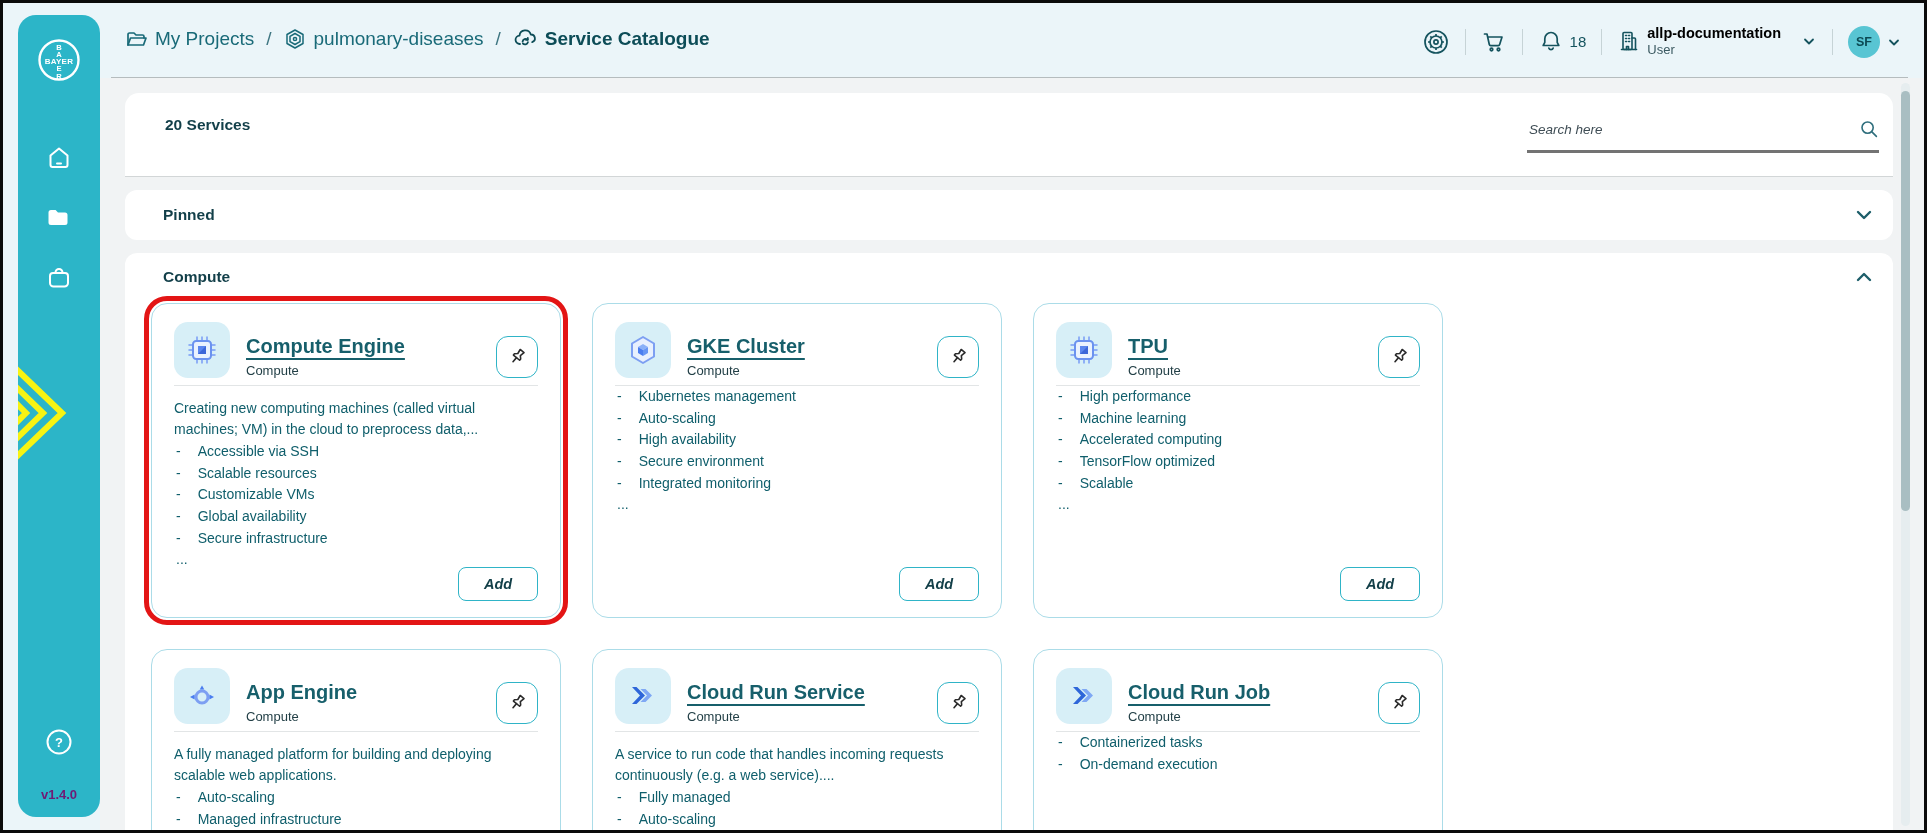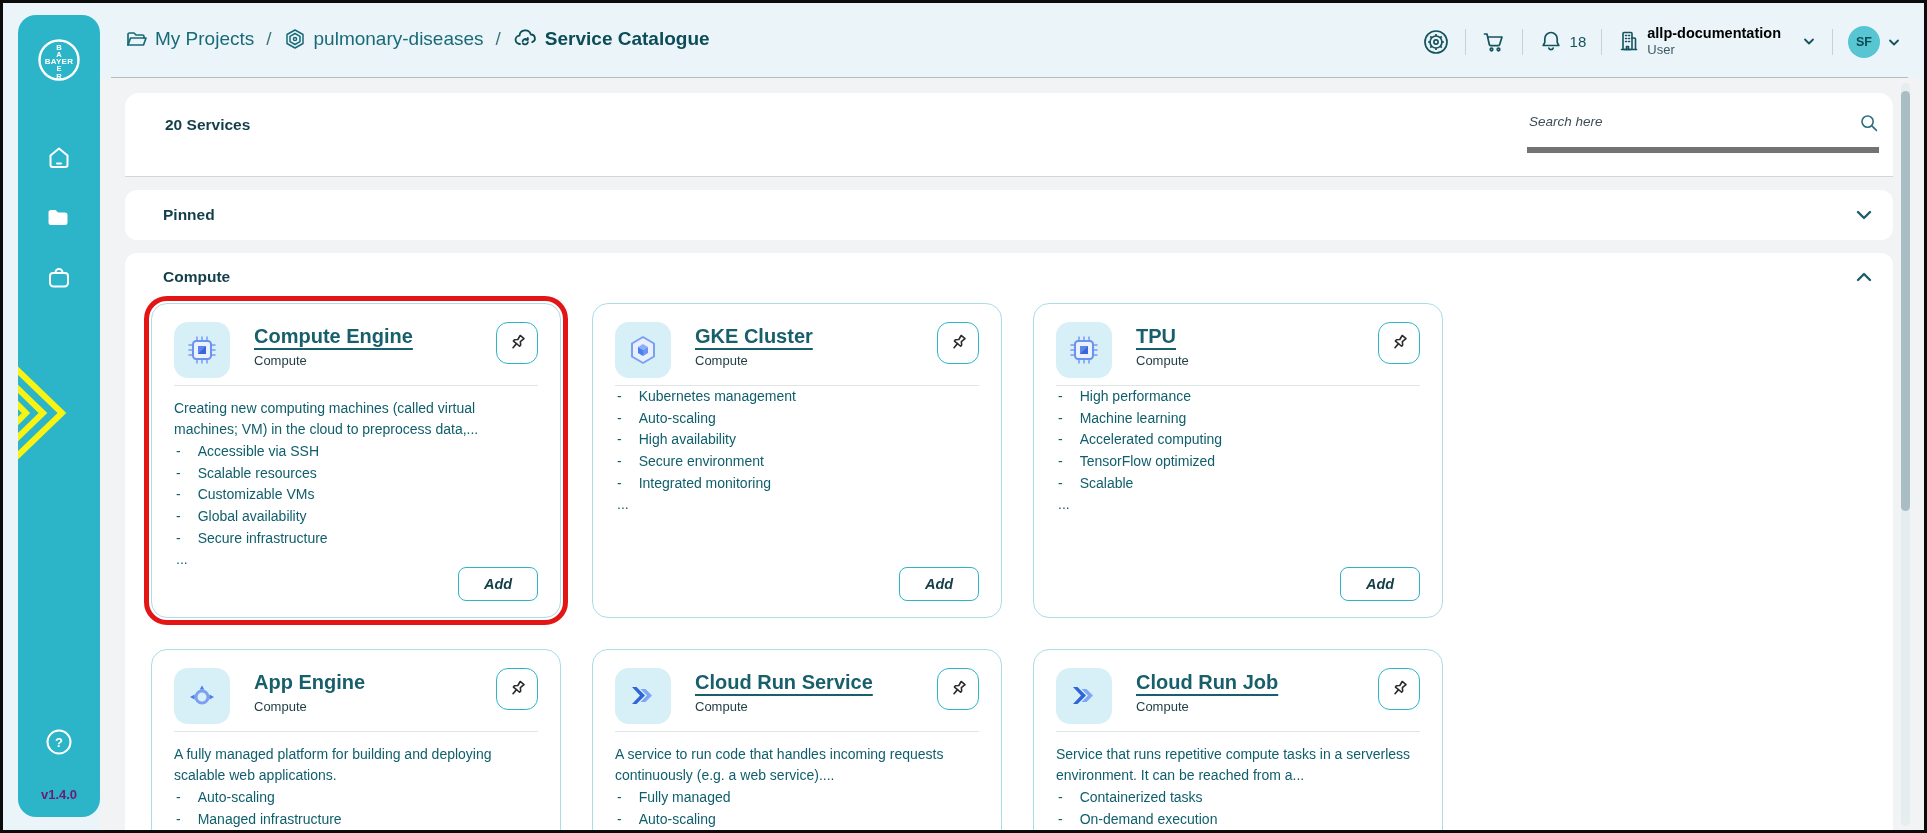--- a/index.html
+++ b/index.html
@@ -31,39 +31,39 @@
   .org-name{font-weight:bold;font-size:14.5px;color:#000000;}
   .org-role{font-size:13px;color:#3c5a62;}
   .org-chevron{margin-left:14px;}
   .avatar{width:32px;height:32px;border-radius:50%;background:#58c5d3;color:#0c4a54;font-weight:bold;
           font-size:12.5px;display:flex;align-items:center;justify-content:center;font-family:"Liberation Sans",sans-serif;}
   .header-rule{position:absolute;left:108px;right:16px;top:74px;height:1px;background:#b5bcbe;}
   
   .services-panel{position:absolute;left:122px;top:90px;width:1768px;height:84px;background:#fff;
                   border-radius:14px 14px 0 0;border-bottom:1px solid #d2d6d7;box-sizing:border-box;}
   .count{position:absolute;left:40px;top:23px;font-size:15.5px;font-weight:bold;color:#123f49;}
-  .search-box{position:absolute;right:14px;top:20px;width:352px;height:40px;display:flex;align-items:flex-start;
-              border-bottom:6px solid #737373;padding-bottom:5px;box-sizing:border-box;}
+  .search-box{position:absolute;right:14px;top:20px;width:352px;height:40px;display:flex;align-items:center;
+              border-bottom:3px solid #737373;padding-bottom:5px;box-sizing:border-box;}
   .search-input{flex:1;border:none;outline:none;background:transparent;font-size:13.5px;
                 font-family:"Liberation Sans",sans-serif;color:#2a3a40;}
   .search-input::placeholder{font-style:italic;color:#3f4d55;}
   
   .accordion{position:absolute;left:122px;top:187px;width:1768px;height:50px;background:#fff;border-radius:12px;box-sizing:border-box;}
   .acc-head{width:100%;height:100%;display:flex;align-items:center;justify-content:space-between;
             background:transparent;border:none;cursor:pointer;padding:0 18px 0 38px;box-sizing:border-box;}
   .acc-title{font-size:15.5px;font-weight:bold;color:#123f49;font-family:"Liberation Sans",sans-serif;}
   .compute-panel{position:absolute;left:122px;top:250px;width:1768px;height:583px;background:#fff;
                  border-radius:12px 12px 0 0;box-sizing:border-box;}
   .compute-panel .acc-head{height:48px;}
   
   .grid{display:grid;grid-template-columns:repeat(3,410px);column-gap:31px;row-gap:31px;margin:2px 0 0 26px;}
   .card{position:relative;width:410px;height:315px;box-sizing:border-box;background:#fff;
         border:1.5px solid #abdce8;border-radius:16px;padding:18px 22px;}
   .card.highlighted{outline:5px solid #e31515;outline-offset:2px;}
-  .card-head{display:flex;align-items:flex-start;gap:24px;}
+  .card-head{display:flex;align-items:flex-end;gap:16px;}
   .card-icon{width:56px;height:56px;border-radius:14px;background:#d7eff7;display:flex;align-items:center;justify-content:center;flex:0 0 auto;}
   .card-titles{padding-top:3px;}
   .card-title{font-size:20px;font-weight:600;color:#175f6b;text-decoration:none;cursor:pointer;display:inline-block;}
   .card-title.underlined{text-decoration:underline;text-underline-offset:5px;text-decoration-thickness:1.5px;}
   .card-category{font-size:13px;color:#223f46;margin-top:5px;}
   .pin-btn{margin-left:auto;width:42px;height:42px;border:1.5px solid #2fb4c7;border-radius:12px;background:#fff;
            display:flex;align-items:center;justify-content:center;cursor:pointer;flex:0 0 auto;}
   .card-divider{height:1px;background:#e2e5e6;margin:7px 0 0;}
   .card-desc{margin:12px 0 1px;font-size:14px;color:#0f5e6b;line-height:1.5;}
   .bullet{display:flex;gap:17px;font-size:14px;color:#0f5e6b;line-height:1.55;padding-left:2px;}
@@ -476,21 +476,20 @@
       <button class="pin-btn">
         <svg width="24" height="24" viewBox="0 0 24 24" fill="none" stroke="#2b2b2b" stroke-width="1.6" stroke-linejoin="round" stroke-linecap="round">
           <g transform="rotate(40 12 12)">
             <path d="M9.6 4.2 h5 l-0.9 4.6 2.4 2.4 v1.6 H8 v-1.6 l2.4 -2.4 z"></path>
             <line x1="12" y1="12.8" x2="12" y2="18.2"></line>
           </g>
         </svg>
       </button>
     </div>
     <div class="card-divider"></div>
-    <p class="card-desc">Service that runs repetitive compute tasks in a serverless environment. It can be reached from a...</p>
     <div class="card-bullets">
             <div class="bullet">
               <span class="dash">-</span>
               <span>Containerized tasks</span>
             </div>
             <div class="bullet">
               <span class="dash">-</span>
               <span>On-demand execution</span>
             </div>
           </div>

